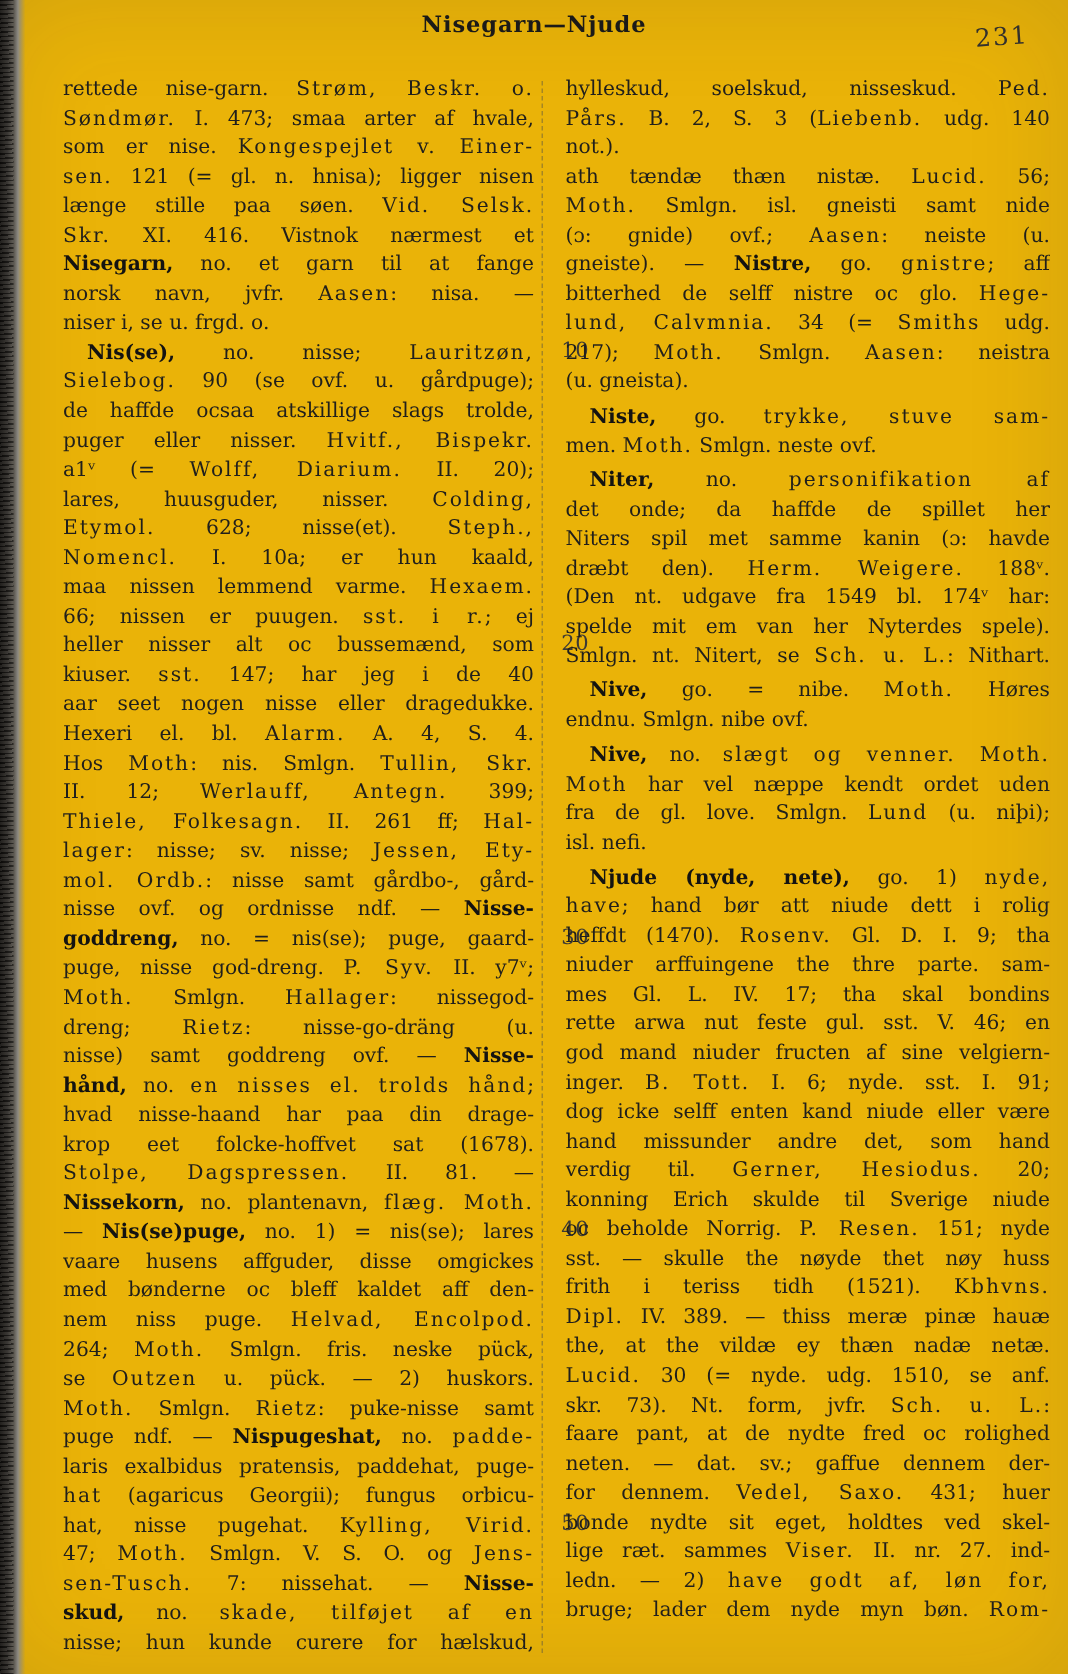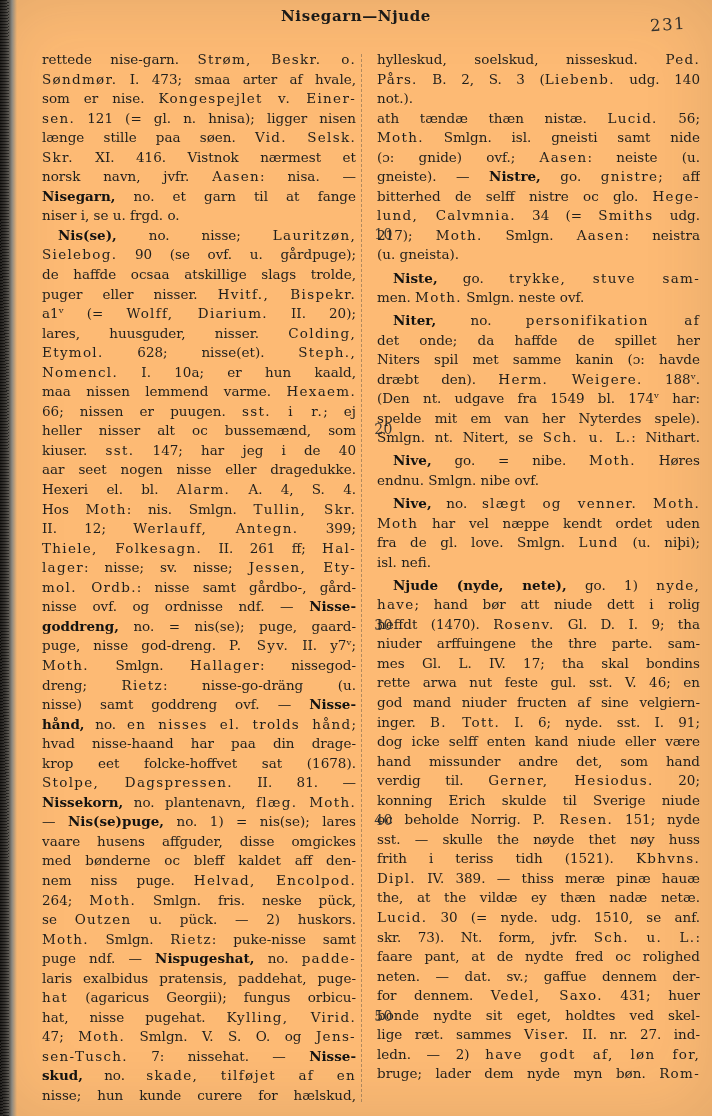--- a/index.html
+++ b/index.html
@@ -1,19 +1,19 @@
 <!DOCTYPE html>
 <html><head>
 <meta charset="utf-8">
 <style>
   html,body{margin:0;padding:0;background:#888;}
   .page{
     position:relative;
     width:712px;height:1116px;
-    background:#fdba74;
+    background:#eab308;
     font-family:"DejaVu Serif", serif;
     color:#201f1c;
     overflow:hidden;
     box-shadow:inset 0 0 70px rgba(60,55,42,.14);
   }
   .binding{
     position:absolute;left:0;top:0;width:17px;height:100%;
     background:linear-gradient(90deg,#14120f 0px,#2e2b27 5px,#56524b 9px,#8d8a82 12px,rgba(246,245,239,0) 17px);
   }
   .binding::after{
@@ -68,22 +68,22 @@
   <span class="lnum" style="top:617px">30</span>
   <span class="lnum" style="top:812px">40</span>
   <span class="lnum" style="top:1008px">50</span>
   <div class="col col-left">
       <div class="line"><span>rettede nise-garn. </span><span class="s">Strøm, Beskr. o.</span></div>
       <div class="line"><span class="s">Søndmør.</span><span> I. 473; smaa arter af hvale,</span></div>
       <div class="line"><span>som er nise. </span><span class="s">Kongespejlet v. Einer-</span></div>
       <div class="line"><span class="s">sen.</span><span> 121 (= gl. n. hnisa); ligger nisen</span></div>
       <div class="line"><span>længe stille paa søen. </span><span class="s">Vid. Selsk.</span></div>
       <div class="line"><span class="s">Skr.</span><span> XI. 416. Vistnok nærmest et</span></div>
+      <div class="line"><span class="b">Nisegarn,</span><span> no. et garn til at fange</span></div>
       <div class="line"><span>norsk navn, jvfr. </span><span class="s">Aasen</span><span>: nisa. —</span></div>
-      <div class="line"><span class="b">Nisegarn,</span><span> no. et garn til at fange</span></div>
       <div class="line e"><span>niser i, se u. frgd. o.</span></div>
       <div class="line i"><span class="b">Nis(se),</span><span> no. nisse; </span><span class="s">Lauritzøn,</span></div>
       <div class="line"><span class="s">Sielebog.</span><span> 90 (se ovf. u. gårdpuge);</span></div>
       <div class="line"><span>de haffde ocsaa atskillige slags trolde,</span></div>
       <div class="line"><span>puger eller nisser. </span><span class="s">Hvitf., Bispekr.</span></div>
       <div class="line"><span>a1ᵛ (= </span><span class="s">Wolff, Diarium.</span><span> II. 20);</span></div>
       <div class="line"><span>lares, huusguder, nisser. </span><span class="s">Colding,</span></div>
       <div class="line"><span class="s">Etymol.</span><span> 628; nisse(et). </span><span class="s">Steph.,</span></div>
       <div class="line"><span class="s">Nomencl.</span><span> I. 10a; er hun kaald,</span></div>
       <div class="line"><span>maa nissen lemmend varme. </span><span class="s">Hexaem.</span></div>

